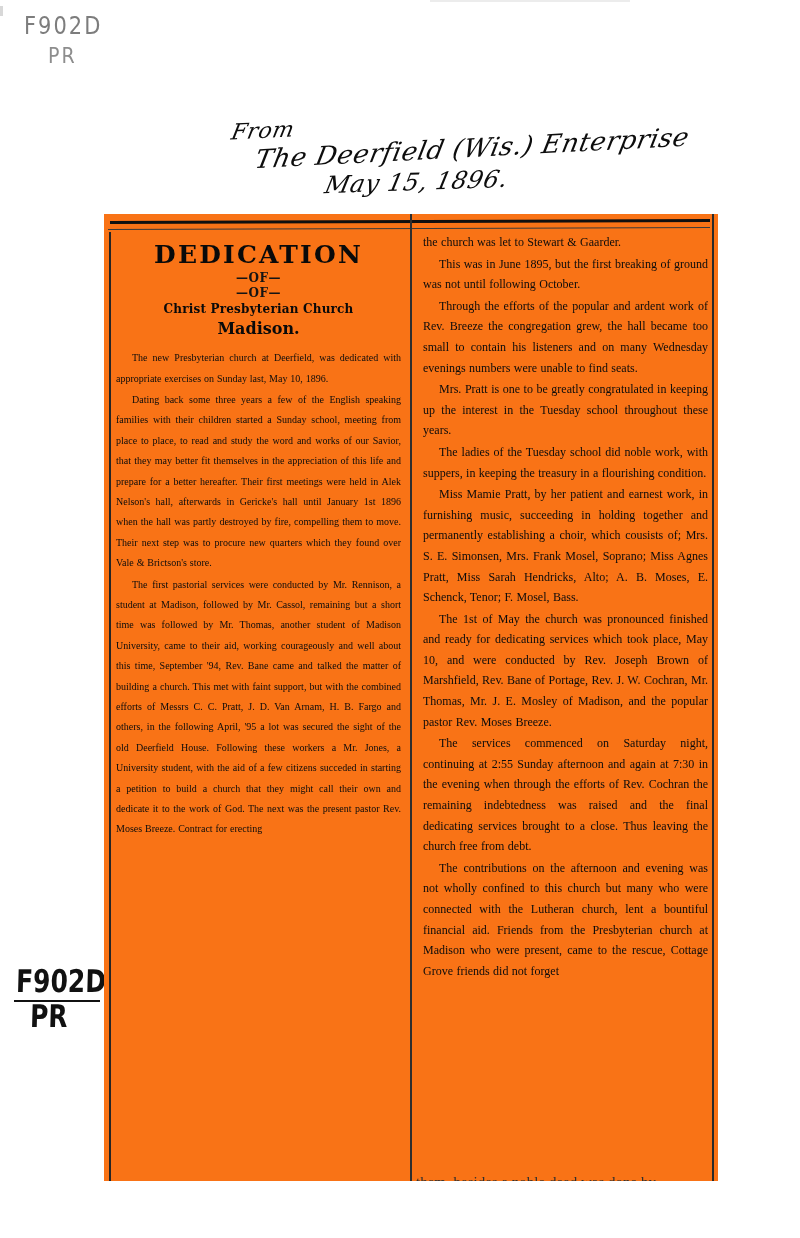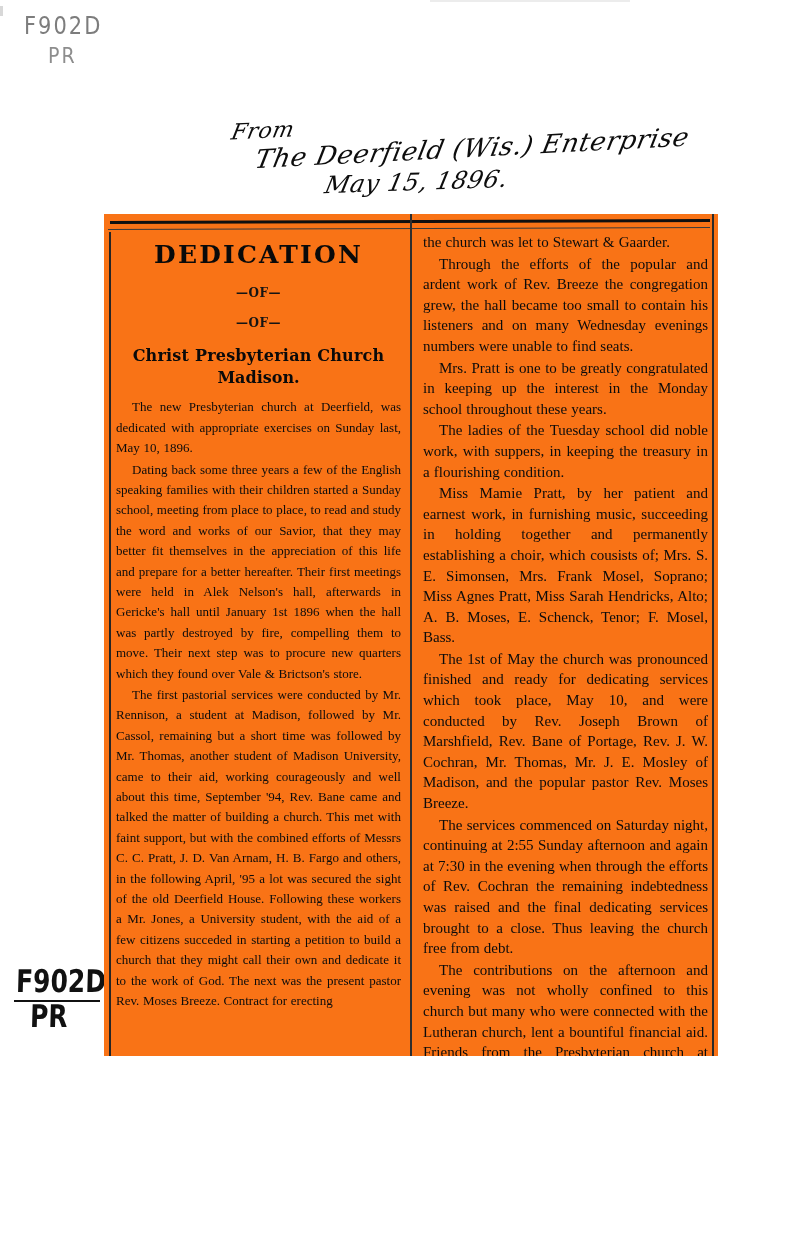--- a/index.html
+++ b/index.html
@@ -9,21 +9,21 @@
     background: #ffffff;
   }
   body {
     font-family: "Liberation Serif", serif;
     -webkit-font-smoothing: none;
   }
 
   .page {
     position: relative;
     width: 800px;
-    height: 1056px;
+    height: 1238px;
     background: #ffffff;
     overflow: hidden;
   }
 
   
   .scan-edge-top {
     position: absolute;
     top: 6px; left: 0px;
     width: 3px; height: 10px;
     background: #d8d8d8;
@@ -170,61 +170,61 @@
     color: #0a0a0a;
     line-height: 1.18;
     margin: 8px 0 1px 0;
   }
   .headline-of {
     font-family: "DejaVu Serif", serif;
     font-weight: 700;
     font-size: 12px;
     letter-spacing: 0.5px;
     color: #141414;
-    margin: 16px 0;
+    margin: 1px 0;
   }
   .headline-sub {
     font-family: "DejaVu Serif", serif;
     font-weight: 700;
     font-size: 15.5px;
     letter-spacing: 0.3px;
     color: #0a0a0a;
     line-height: 1.25;
     margin: 2px 0;
   }
   .headline-sub2 {
     font-family: "DejaVu Serif", serif;
     font-weight: 700;
-    font-size: 16px;
+    font-size: 12px;
     letter-spacing: 0.2px;
     color: #0a0a0a;
     line-height: 1.3;
     margin: 2px 0;
   }
   .headline-city {
     font-family: "DejaVu Serif", serif;
     font-weight: 700;
     font-size: 16px;
     color: #0a0a0a;
     margin: 0 0 2px 0;
   }
 
   
   .body-par {
     font-family: "Liberation Serif", serif;
-    font-size: 13px;
+    font-size: 10px;
     line-height: 20.4px;
     color: #0c0c0c;
     text-align: justify;
     text-indent: 16px;
     margin: 0 0 1px 0;
     word-spacing: 0.4px;
   }
   .col-right .body-par {
-    font-size: 15px;
+    font-size: 12px;
     line-height: 20.6px;
   }
   .no-indent { text-indent: 0; }
 
   
   .clipped-line {
     position: absolute;
     top: 1172px;
     left: 416px;
     width: 290px;
@@ -286,22 +286,23 @@
 
         <p class="body-par">The new Presbyterian church at Deerfield, was dedicated with appropriate exercises on Sunday last, May 10, 1896.</p>
         <p class="body-par">Dating back some three years a few of the English speaking families with their children started a Sunday school, meeting from place to place, to read and study the word and works of our Savior, that they may better fit themselves in the appreciation of this life and prepare for a better hereafter. Their first meetings were held in Alek Nelson's hall, afterwards in Gericke's hall until January 1st 1896 when the hall was partly destroyed by fire, compelling them to move. Their next step was to procure new quarters which they found over Vale &amp; Brictson's store.</p>
         <p class="body-par">The first pastorial services were conducted by Mr. Rennison, a student at Madison, followed by Mr. Cassol, remaining but a short time was followed by Mr. Thomas, another student of Madison University, came to their aid, working courageously and well about this time, September '94, Rev. Bane came and talked the matter of building a church.  This met with faint support, but with the combined efforts of Messrs C. C. Pratt, J. D. Van Arnam, H. B. Fargo and others, in the following April, '95 a lot was secured the sight of the old Deerfield House.  Following these workers a Mr. Jones, a University student, with the aid of a few citizens succeded in starting a petition to build a church that they might call their own and dedicate it to the work of God.  The next was the present pastor Rev. Moses Breeze.  Contract for erecting</p>
 
       </div>
 
       <div class="col col-right">
 
         <p class="body-par no-indent">the church was let to Stewart &amp; Gaarder.</p>
+        <p class="body-par">This was in June 1895, but the first breaking of ground was not until following October.</p>
         <p class="body-par">Through the efforts of the popular and ardent work of Rev. Breeze the congregation grew, the hall became too small to contain his listeners and on many Wednesday evenings numbers were unable to find seats.</p>
-        <p class="body-par">Mrs. Pratt is one to be greatly congratulated in keeping up the interest in the Monday school throughout these years.</p>
+        <p class="body-par">Mrs. Pratt is one to be greatly congratulated in keeping up the interest in the Tuesday school throughout these years.</p>
         <p class="body-par">The ladies of the Tuesday  school did noble work, with suppers, in keeping the treasury in a flourishing condition.</p>
         <p class="body-par">Miss Mamie Pratt, by her patient and earnest work, in furnishing music, succeeding in holding together and permanently establishing a choir, which cousists of; Mrs. S. E. Simonsen, Mrs. Frank Mosel, Soprano; Miss Agnes Pratt, Miss Sarah Hendricks, Alto; A. B. Moses, E. Schenck, Tenor; F. Mosel, Bass.</p>
         <p class="body-par">The 1st of May the church was pronounced finished and ready for dedicating services which took place, May 10, and were conducted by Rev. Joseph Brown of Marshfield, Rev. Bane of Portage, Rev. J. W. Cochran, Mr. Thomas, Mr. J. E. Mosley of Madison, and the popular pastor Rev. Moses Breeze.</p>
         <p class="body-par">The services commenced on Saturday night, continuing at 2:55 Sunday afternoon and again at 7:30 in the evening when through the efforts of Rev. Cochran the remaining indebtedness was raised and the final dedicating services brought to a close.  Thus leaving the church free from debt.</p>
         <p class="body-par">The contributions on the afternoon and evening was not wholly confined to this church but many who were connected with the Lutheran church, lent a bountiful financial aid.  Friends from the Presbyterian church at Madison who were present, came to the rescue, Cottage Grove friends did not forget</p>
 
       </div>
 
     </div>
   </div>

